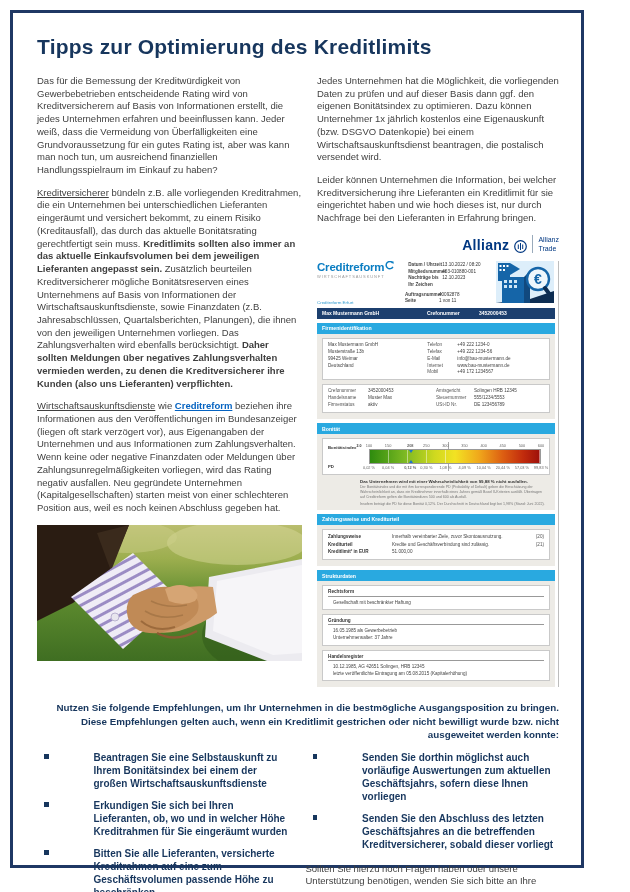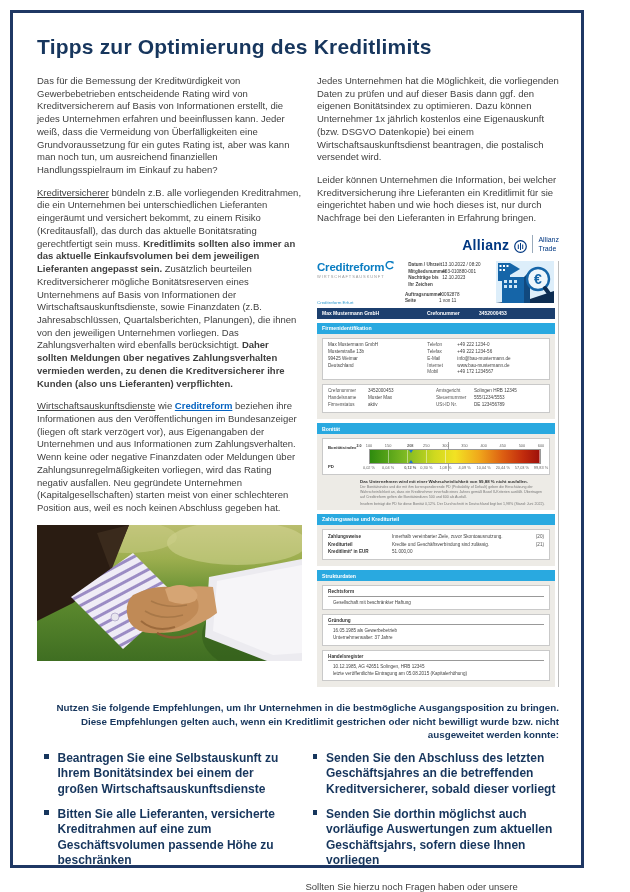--- a/index.html
+++ b/index.html
@@ -72,21 +72,21 @@
   .z-r{width:16px;flex:none;text-align:right;color:#555;}
   
   .s-head{font-weight:bold;font-size:4.7px;color:#333;border-bottom:0.5px solid #999;padding-bottom:1.5px;margin-bottom:2px;}
   .s-line{margin-left:5px;line-height:1.55;}
   
   .intro{margin-top:14px;font-weight:bold;color:#17365d;font-size:9.8px;line-height:1.35;text-align:right;}
   .recs{display:flex;gap:15px;margin-top:9px;}
   .rec-col{flex:1;min-width:0;}
   .bullet-item{display:flex;margin-bottom:9px;}
   .sq{width:4.5px;height:4.5px;background:#17365d;margin:3.5px 9px 0 7px;flex:none;}
-  .bullet-text{font-weight:bold;color:#17365d;font-size:12px;line-height:1.3;}
+  .bullet-text{font-weight:bold;color:#17365d;font-size:10px;line-height:1.3;margin-left:36px;}
   .closing{margin-top:12px;font-size:9.5px;line-height:1.34;color:#3f3f3f;}
 </style>
 </head>
 <body>
 
 <div class="page">
 <div class="frame">
 
   <h1>Tipps zur Optimierung des Kreditlimits</h1>
 
@@ -384,32 +384,36 @@
 
   <p class="intro">Nutzen Sie folgende Empfehlungen, um Ihr Unternehmen in die bestmögliche Ausgangsposition zu bringen. Diese Empfehlungen gelten auch, wenn ein Kreditlimit gestrichen oder nicht bewilligt wurde bzw. nicht ausgeweitet werden konnte:</p>
   <div class="recs">
     <div class="rec-col">
           <div class="bullet-item">
             <span class="sq"></span>
             <span class="bullet-text">Beantragen Sie eine Selbstauskunft zu Ihrem Bonitätsindex bei einem der großen Wirtschaftsauskunftsdienste</span>
           </div>
           <div class="bullet-item">
             <span class="sq"></span>
+            <span class="bullet-text">Erkundigen Sie sich bei Ihren Lieferanten, ob, wo und in welcher Höhe Kreditrahmen für Sie eingeräumt wurden</span>
+          </div>
+          <div class="bullet-item">
+            <span class="sq"></span>
             <span class="bullet-text">Bitten Sie alle Lieferanten, versicherte Kreditrahmen auf eine zum Geschäftsvolumen passende Höhe zu beschränken</span>
           </div>
         </div>
     <div class="rec-col">
       <div>
             <div class="bullet-item">
               <span class="sq"></span>
-              <span class="bullet-text">Senden Sie den Abschluss des letzten Geschäftsjahres an die betreffenden Kreditversicherer, sobald dieser vorliegt</span>
+              <span class="bullet-text">Senden Sie dorthin möglichst auch vorläufige Auswertungen zum aktuellen Geschäftsjahrs, sofern diese Ihnen vorliegen</span>
             </div>
             <div class="bullet-item">
               <span class="sq"></span>
-              <span class="bullet-text">Senden Sie dorthin möglichst auch vorläufige Auswertungen zum aktuellen Geschäftsjahrs, sofern diese Ihnen vorliegen</span>
+              <span class="bullet-text">Senden Sie den Abschluss des letzten Geschäftsjahres an die betreffenden Kreditversicherer, sobald dieser vorliegt</span>
             </div>
           </div>
       <p class="closing"><span>Sollten Sie hierzu noch Fragen haben oder unsere Unterstützung benötigen, wenden Sie sich bitte an Ihre </span></p>
     </div>
   </div>
 
 </div>
 </div>
 
 </body></html>

